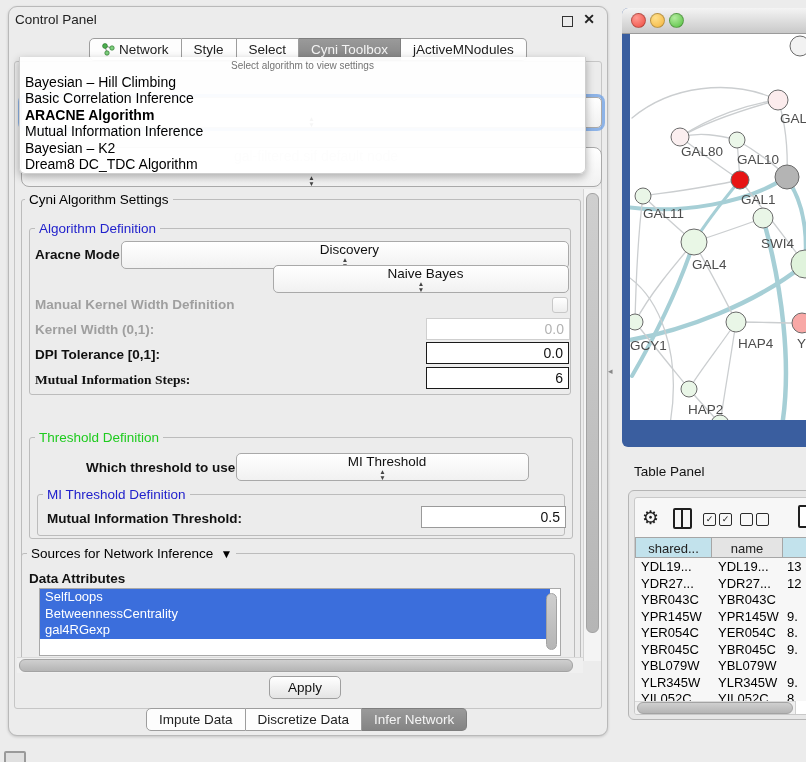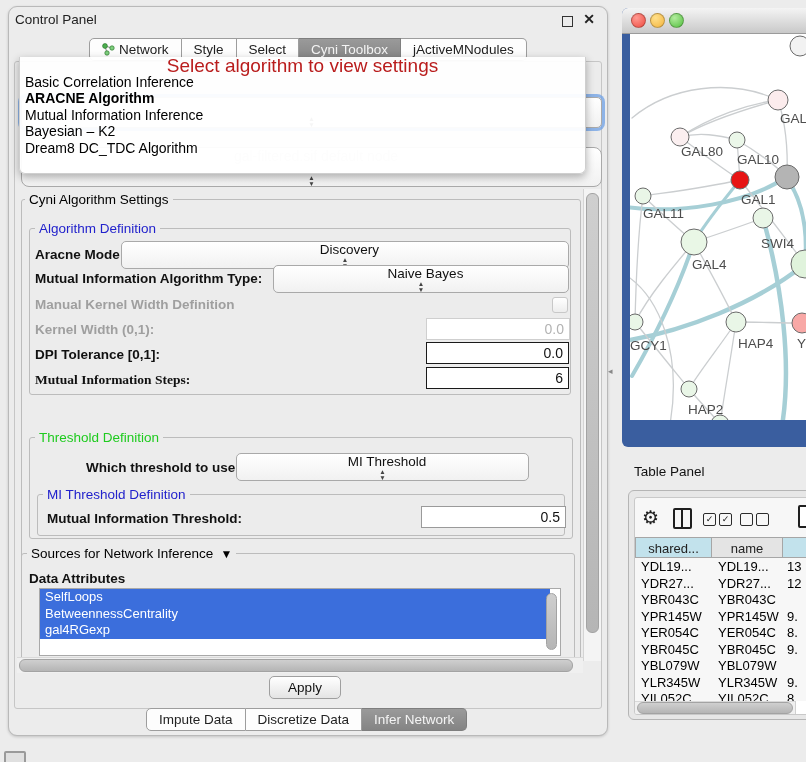--- a/index.html
+++ b/index.html
@@ -39,21 +39,21 @@
   .fld.strong{border:1.5px solid #1a1a1a;}
   .fld.off{border:1px solid #cfcfcf;color:#b3b3b3;}
   
   .grp{border:1px solid #bcbcbc;border-radius:3px;}
   .grp-lab{position:absolute;background:#ececec;padding:0 4px;font-size:13.5px;white-space:nowrap;z-index:2;}
   .blue{color:#2222cc;} .green{color:#1ecb1e;}
   
   .popup{left:10px;top:50px;width:565px;height:116px;background:rgba(255,255,255,.95);
          border:1px solid #cfcfcf;border-top:none;border-radius:0 0 6px 6px;
          box-shadow:0 3px 8px rgba(0,0,0,.3);z-index:30;overflow:hidden;}
-  .popup .prompt{height:17px;line-height:17px;text-align:center;color:#b91c1c;font-size:19px;}
+  .popup .prompt{height:17px;line-height:17px;text-align:center;color:#737373;font-size:10px;}
   .popup .item{height:16.4px;line-height:16.4px;padding-left:5px;font-size:14px;color:#000;white-space:nowrap;}
   
   .attrlist{background:#fff;border:1px solid #a9a9a9;overflow:hidden;}
   .attrlist .row{height:16.5px;line-height:16.5px;background:#3b6edc;color:#fff;
                  font-size:13px;padding-left:5px;white-space:nowrap;}
   
   .sb-track-v{background:#f4f4f4;border-left:1px solid #d4d4d4;}
   .sb-track-h{background:#f0f0f0;border-top:1px solid #d9d9d9;}
   .sb-thumb{background:linear-gradient(#cfcfcf,#b5b5b5);border:1px solid #a3a3a3;border-radius:6px;}
   
@@ -125,20 +125,21 @@
   <div class="abs combo" style="left:12px;top:140px;width:579px;height:38px;border-radius:8px;z-index:4;">
     <span class="val ghost" style="font-size:14px;">gal-filtered.sif default node</span>
     <span class="arrs">
         <span>▲</span>
         <span>▼</span>
       </span>
   </div>
 
   <div class="abs popup">
     <div class="prompt">Select algorithm to view settings</div>
+    <div class="item">Bayesian – Hill Climbing</div>
     <div class="item">Basic Correlation Inference</div>
     <div class="item b">ARACNE Algorithm</div>
     <div class="item">Mutual Information Inference</div>
     <div class="item">Bayesian – K2</div>
     <div class="item">Dream8 DC_TDC Algorithm</div>
   </div>
 
   <div class="abs grp" style="left:12px;top:192px;width:558px;height:460px;"></div>
   <div class="grp-lab" style="left:16px;top:185px;">Cyni Algorithm Settings</div>
 
@@ -147,21 +148,20 @@
 
   <div class="abs lbl b" style="left:26px;top:240px;">Aracne Mode:</div>
   <div class="abs combo" style="left:112px;top:234px;width:446px;height:26px;">
     <span class="val">Discovery</span>
     <span class="arrs">
         <span>▲</span>
         <span>▼</span>
       </span>
   </div>
 
-  <div class="abs lbl b" style="left:26px;top:264px;">Mutual Information Algorithm Type:</div>
   <div class="abs combo" style="left:264px;top:258px;width:294px;height:26px;">
     <span class="val">Naive Bayes</span>
     <span class="arrs">
         <span>▲</span>
         <span>▼</span>
       </span>
   </div>
 
   <div class="abs lbl b dis" style="left:26px;top:290px;">Manual Kernel Width Definition</div>
   <div class="abs" style="left:543px;top:290px;width:14px;height:14px;border:1px solid #c8c8c8;border-radius:3px;

